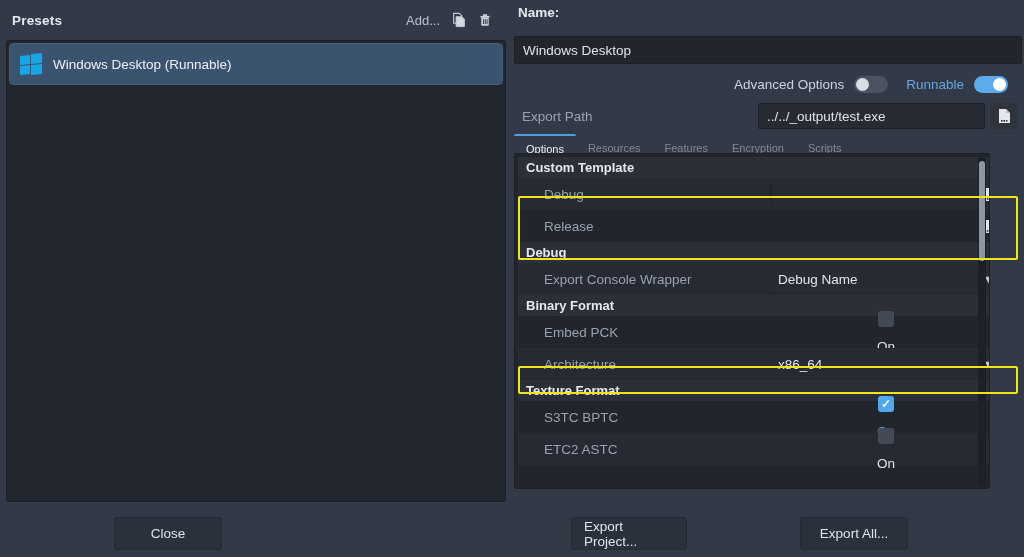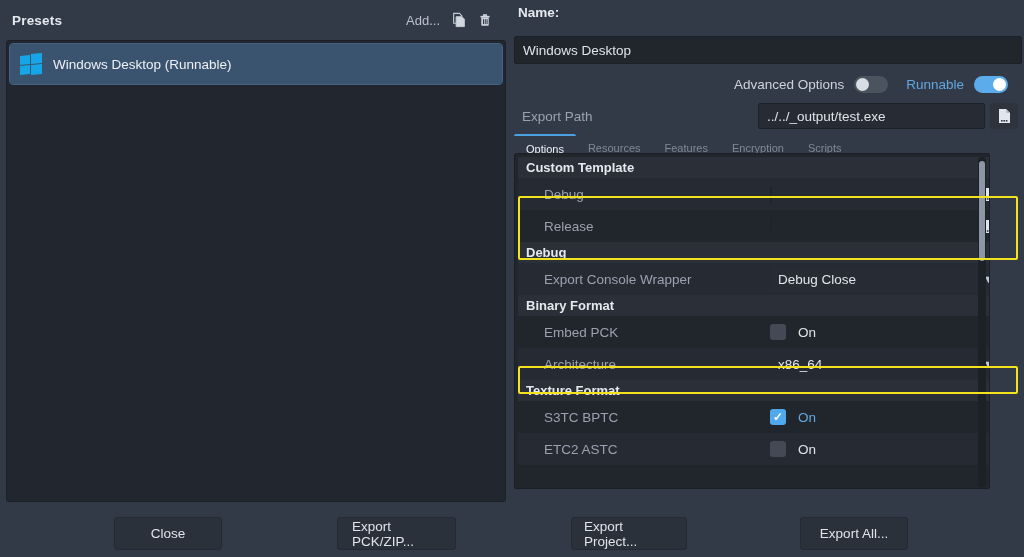--- a/index.html
+++ b/index.html
@@ -276,21 +276,21 @@
     justify-content: space-between;
     padding: 0 8px 0 8px;
     background: #272c34;
     border-radius: 2px;
     color: #e2e6ec;
     font-size: 13.5px;
   }
   .dropdown.flat { background: transparent; }
   .chev { color: #c3c9d3; font-size: 11px; }
 
-  .checkrow { display: flex; align-items: center; gap: 12px; }
+  .checkrow { display: flex; align-items: center; gap: 12px; flex-direction: column; }
   .checkbox {
     width: 16px; height: 16px;
     border-radius: 3px;
     background: #434a56;
     display: flex;
     align-items: center;
     justify-content: center;
   }
   .checkbox.checked { background: #4fa9ec; }
   .checkbox .mark {
@@ -470,21 +470,21 @@
           </span>
         </span>
       </div>
 
       <div class="section-head">Debug</div>
 
       <div class="prop-row alt">
         <span class="prop-label">Export Console Wrapper</span>
         <span class="prop-value">
           <span class="dropdown">
-            <span>Debug Close</span>
+            <span>Debug Name</span>
             <span class="chev">▼</span>
           </span>
         </span>
       </div>
 
       <div class="section-head">Binary Format</div>
 
       <div class="prop-row plain">
         <span class="prop-label">Embed PCK</span>
         <span class="prop-value">
@@ -535,16 +535,15 @@
       <div id="opt-scroll-thumb"></div>
     </div>
   </div>
 
   <div class="highlight" style="left:6px; top:196px; width:500px; height:64px;"></div>
   <div class="highlight" style="left:6px; top:366px; width:500px; height:28px;"></div>
 </div>
 
 <div id="footer">
   <div class="btn" id="btn-close">Close</div>
-  <div class="btn" id="btn-pck">Export PCK/ZIP...</div>
   <div class="btn" id="btn-project">Export Project...</div>
   <div class="btn" id="btn-all">Export All...</div>
 </div>
 
 </body></html>

